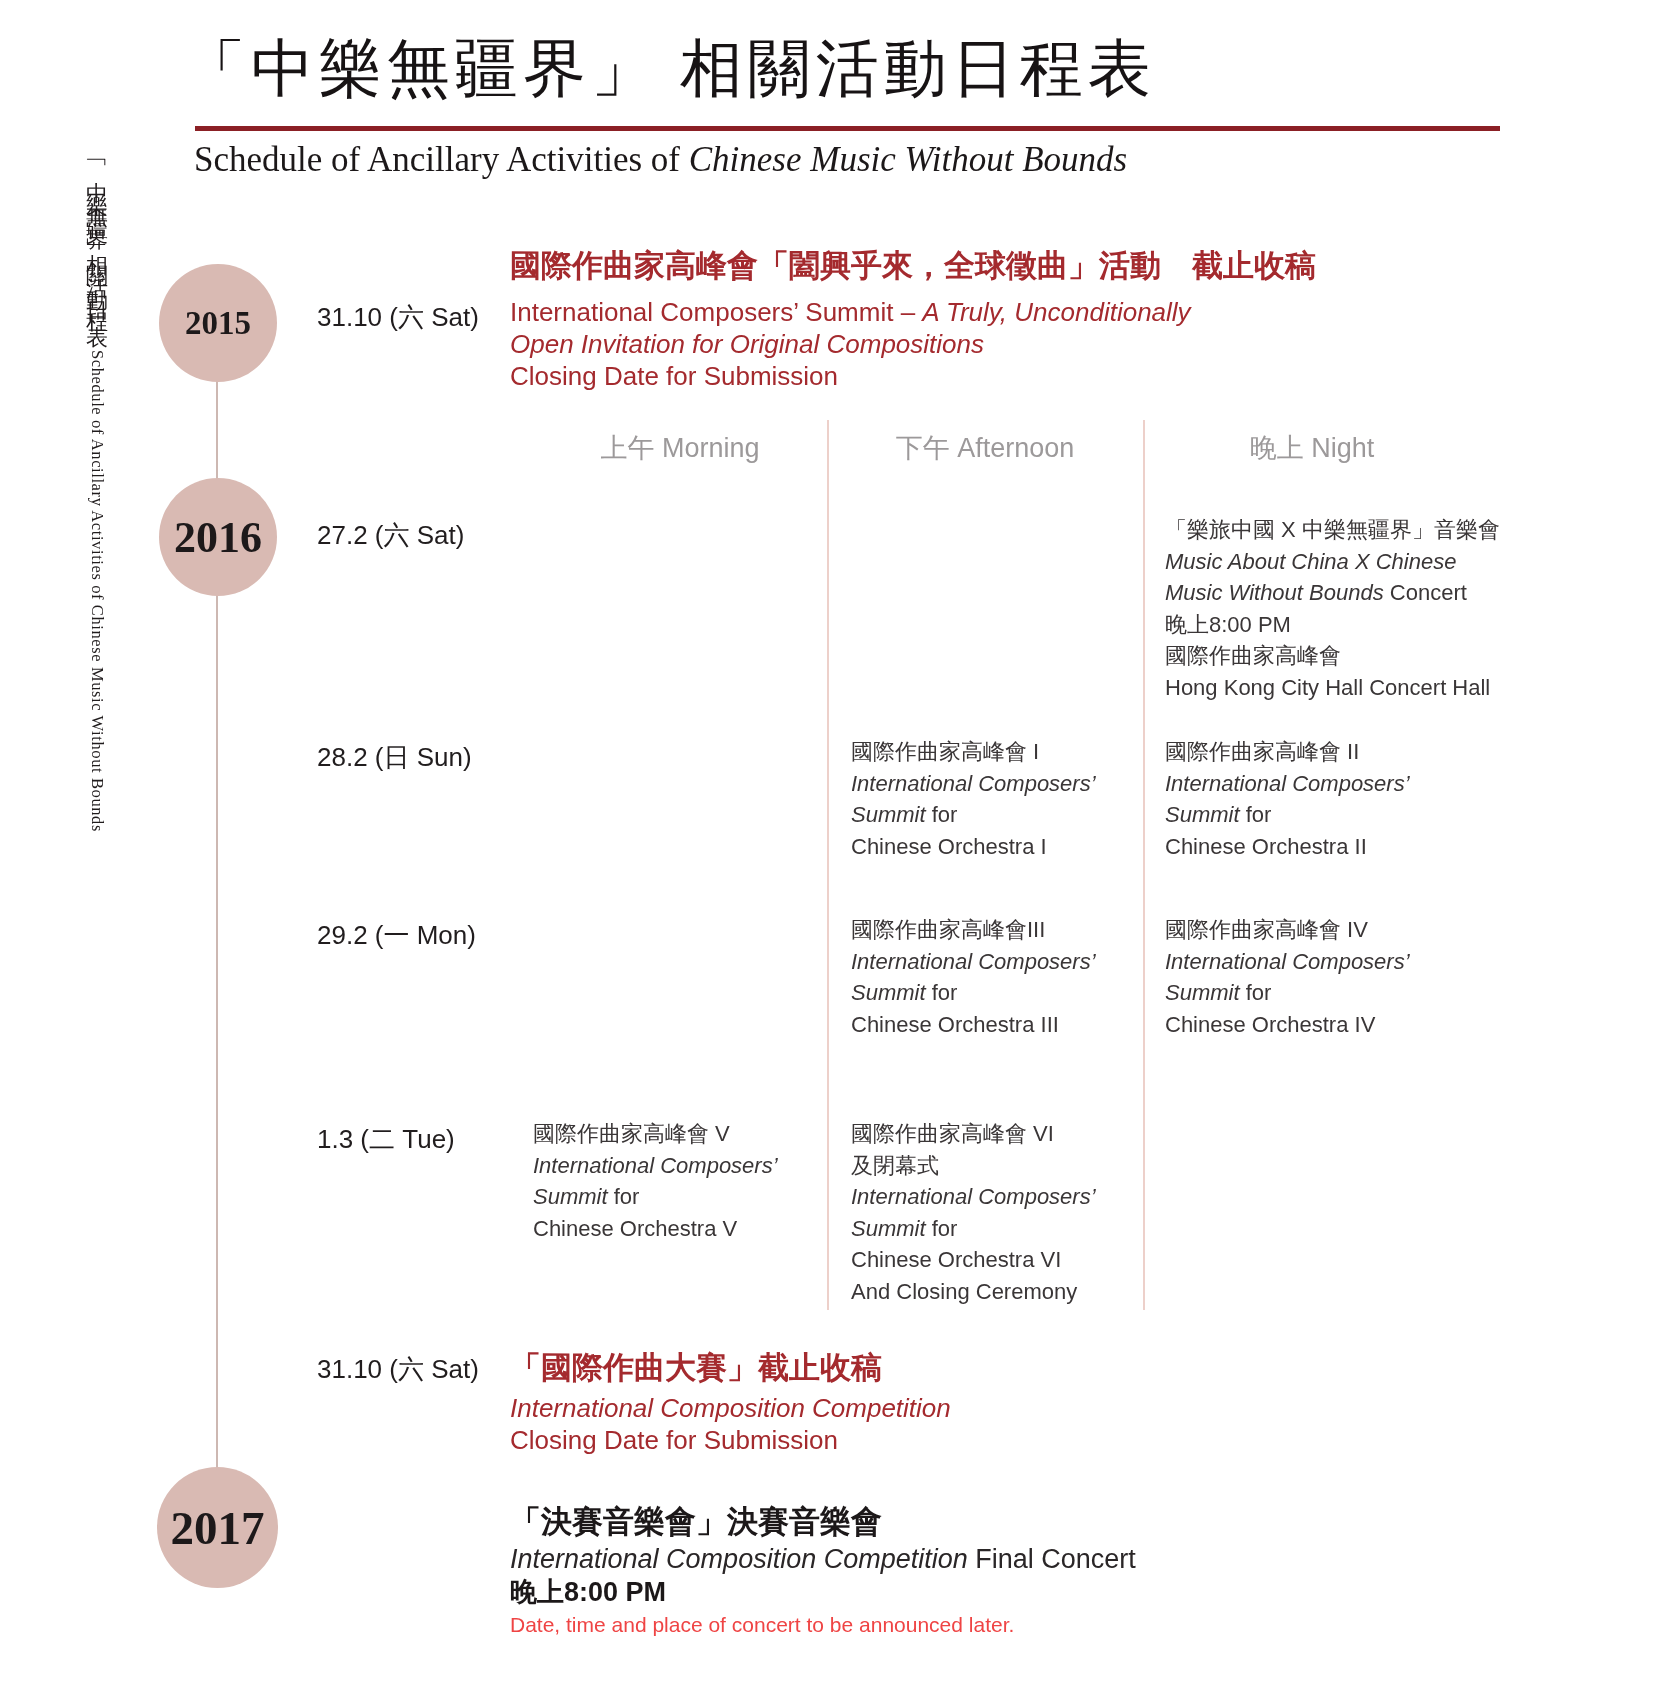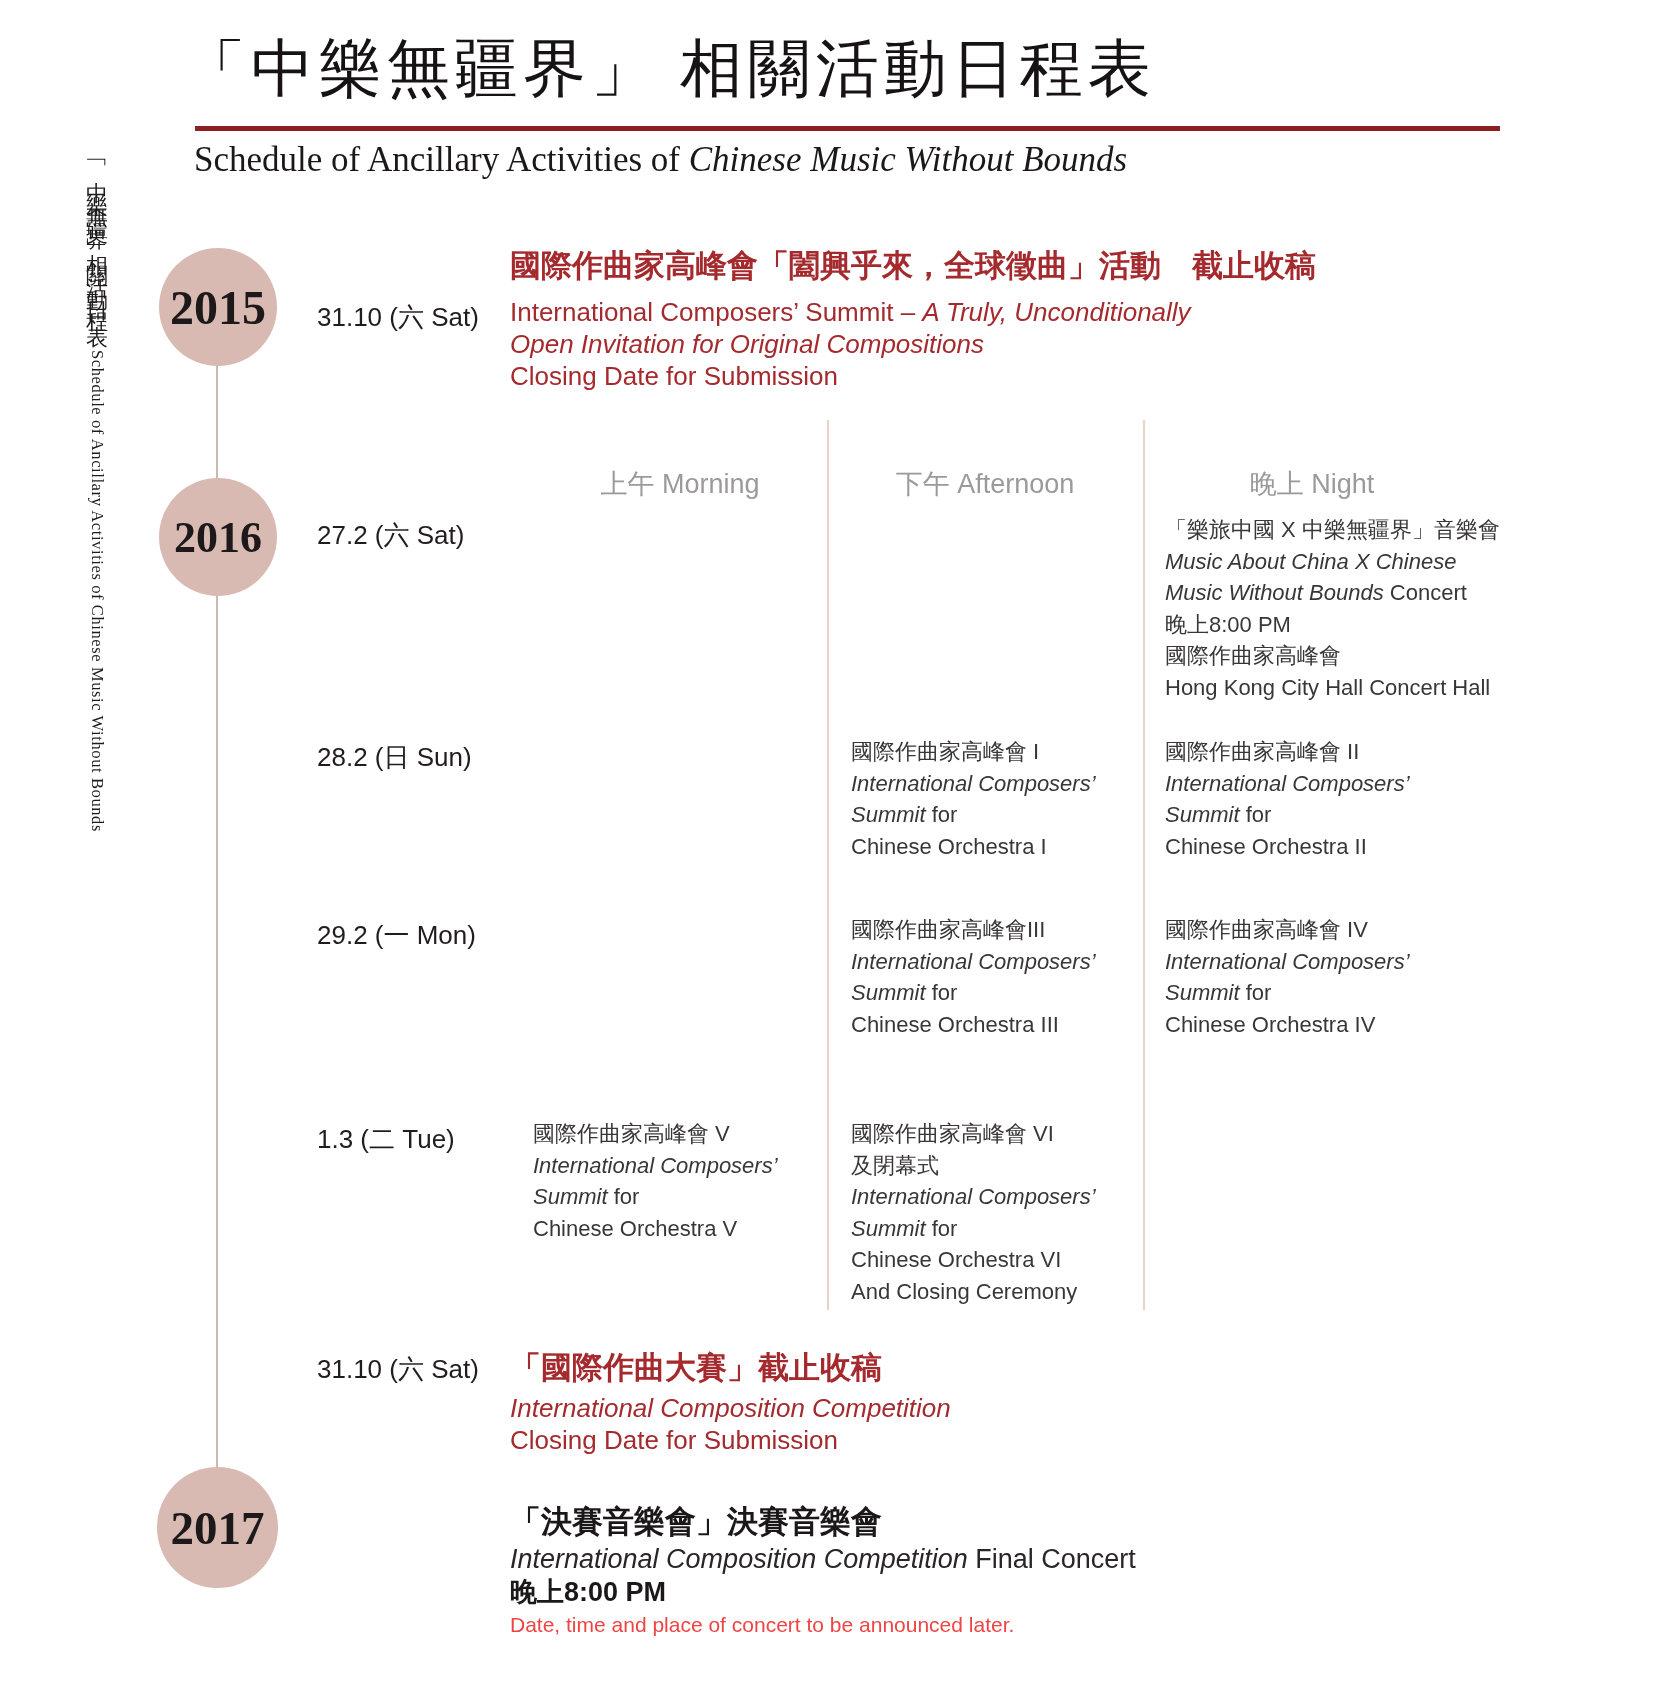--- a/index.html
+++ b/index.html
@@ -41,34 +41,34 @@
   .timeline-line{
     position:absolute;left:216px;top:300px;width:2px;height:1228px;
     background:#cdb8b2;z-index:0;
   }
   .year-circle{
     position:absolute;border-radius:50%;background:#d9bab3;
     display:flex;align-items:center;justify-content:center;
     font-family:"Liberation Serif", serif;font-weight:bold;color:#1d191a;
     z-index:1;
   }
-  .yc-2015{left:159px;top:248px;width:118px;height:118px;font-size:48px;}
+  .yc-2015{left:159px;top:264px;width:118px;height:118px;font-size:33px;}
   .yc-2016{left:159px;top:478px;width:118px;height:118px;font-size:44px;}
   .yc-2017{left:157px;top:1467px;width:121px;height:121px;font-size:47px;}
   
   .date{
     position:absolute;left:317px;
     font-size:26px;color:#211d1e;white-space:nowrap;
   }
   .d1{top:300px;} .d2{top:518px;} .d3{top:740px;}
   .d4{top:918px;} .d5{top:1122px;} .d6{top:1352px;}
   
   .col-header{
     position:absolute;top:430px;font-size:27px;color:#9c999a;
-    text-align:center;white-space:nowrap;margin-top:36px;
+    text-align:center;white-space:nowrap;
   }
   .ch-morning{left:533px;width:294px;}
   .ch-afternoon{left:827px;width:316px;}
   .ch-night{left:1119px;width:370px;padding-left:8px;}
   .divider{
     position:absolute;top:420px;width:2px;height:890px;background:#edd0ca;
   }
   .dv-1{left:827px;} .dv-2{left:1143px;}
   
   .red-block{position:absolute;left:510px;color:#a42a2e;white-space:nowrap;}

